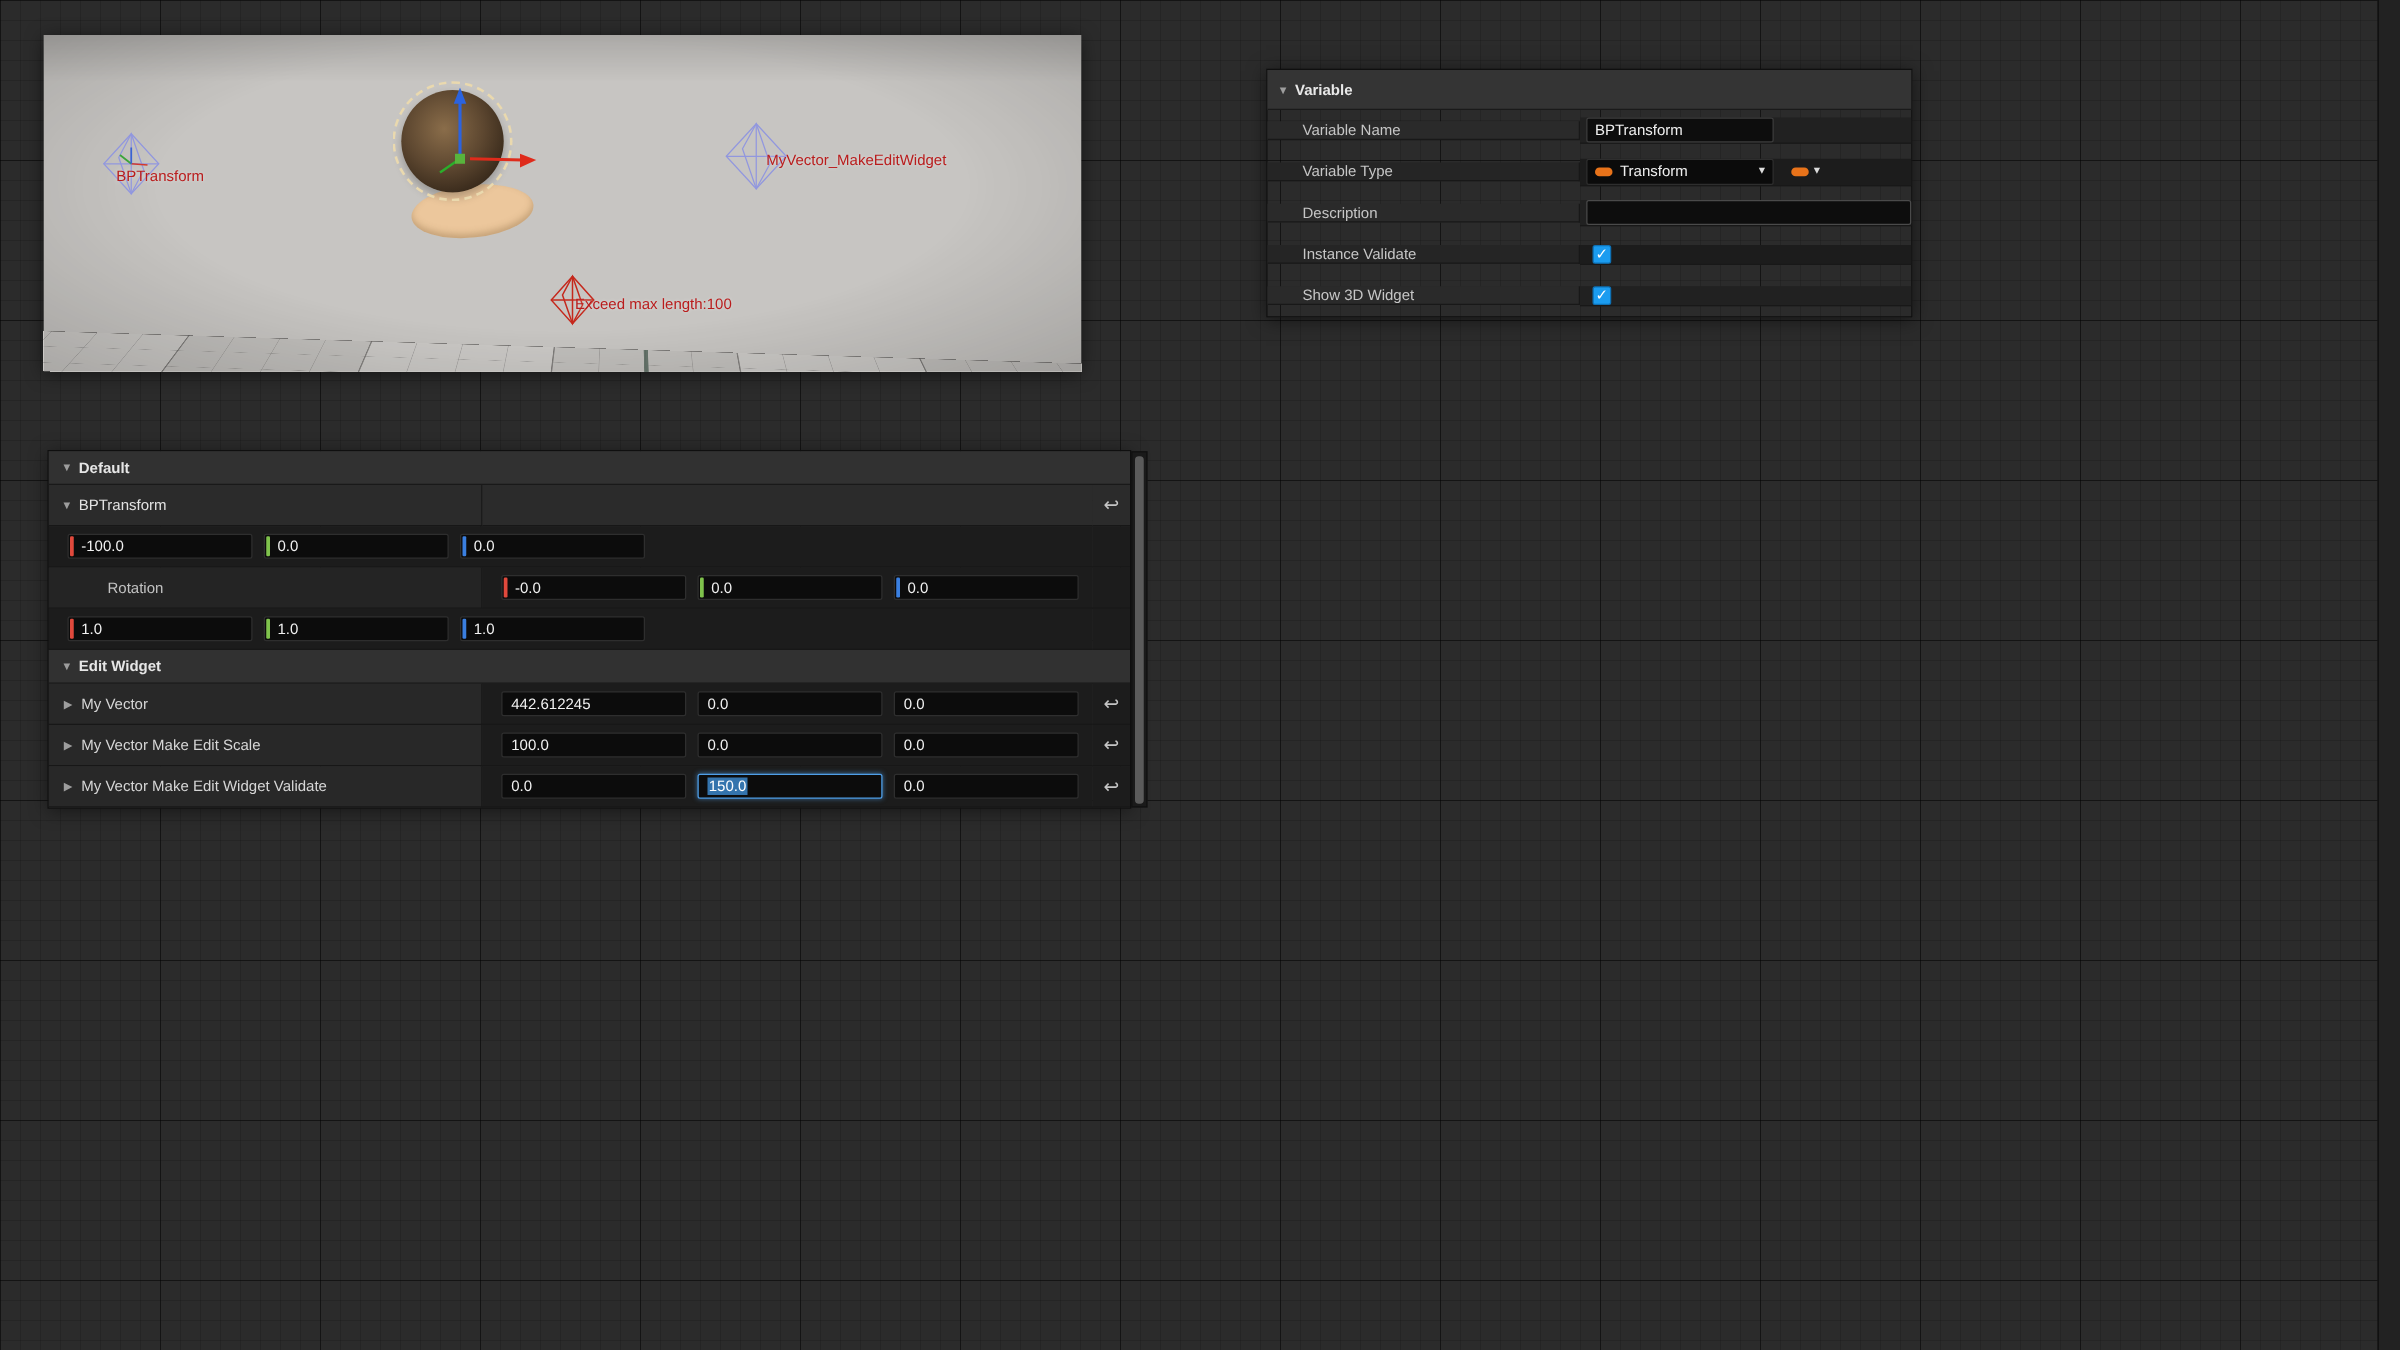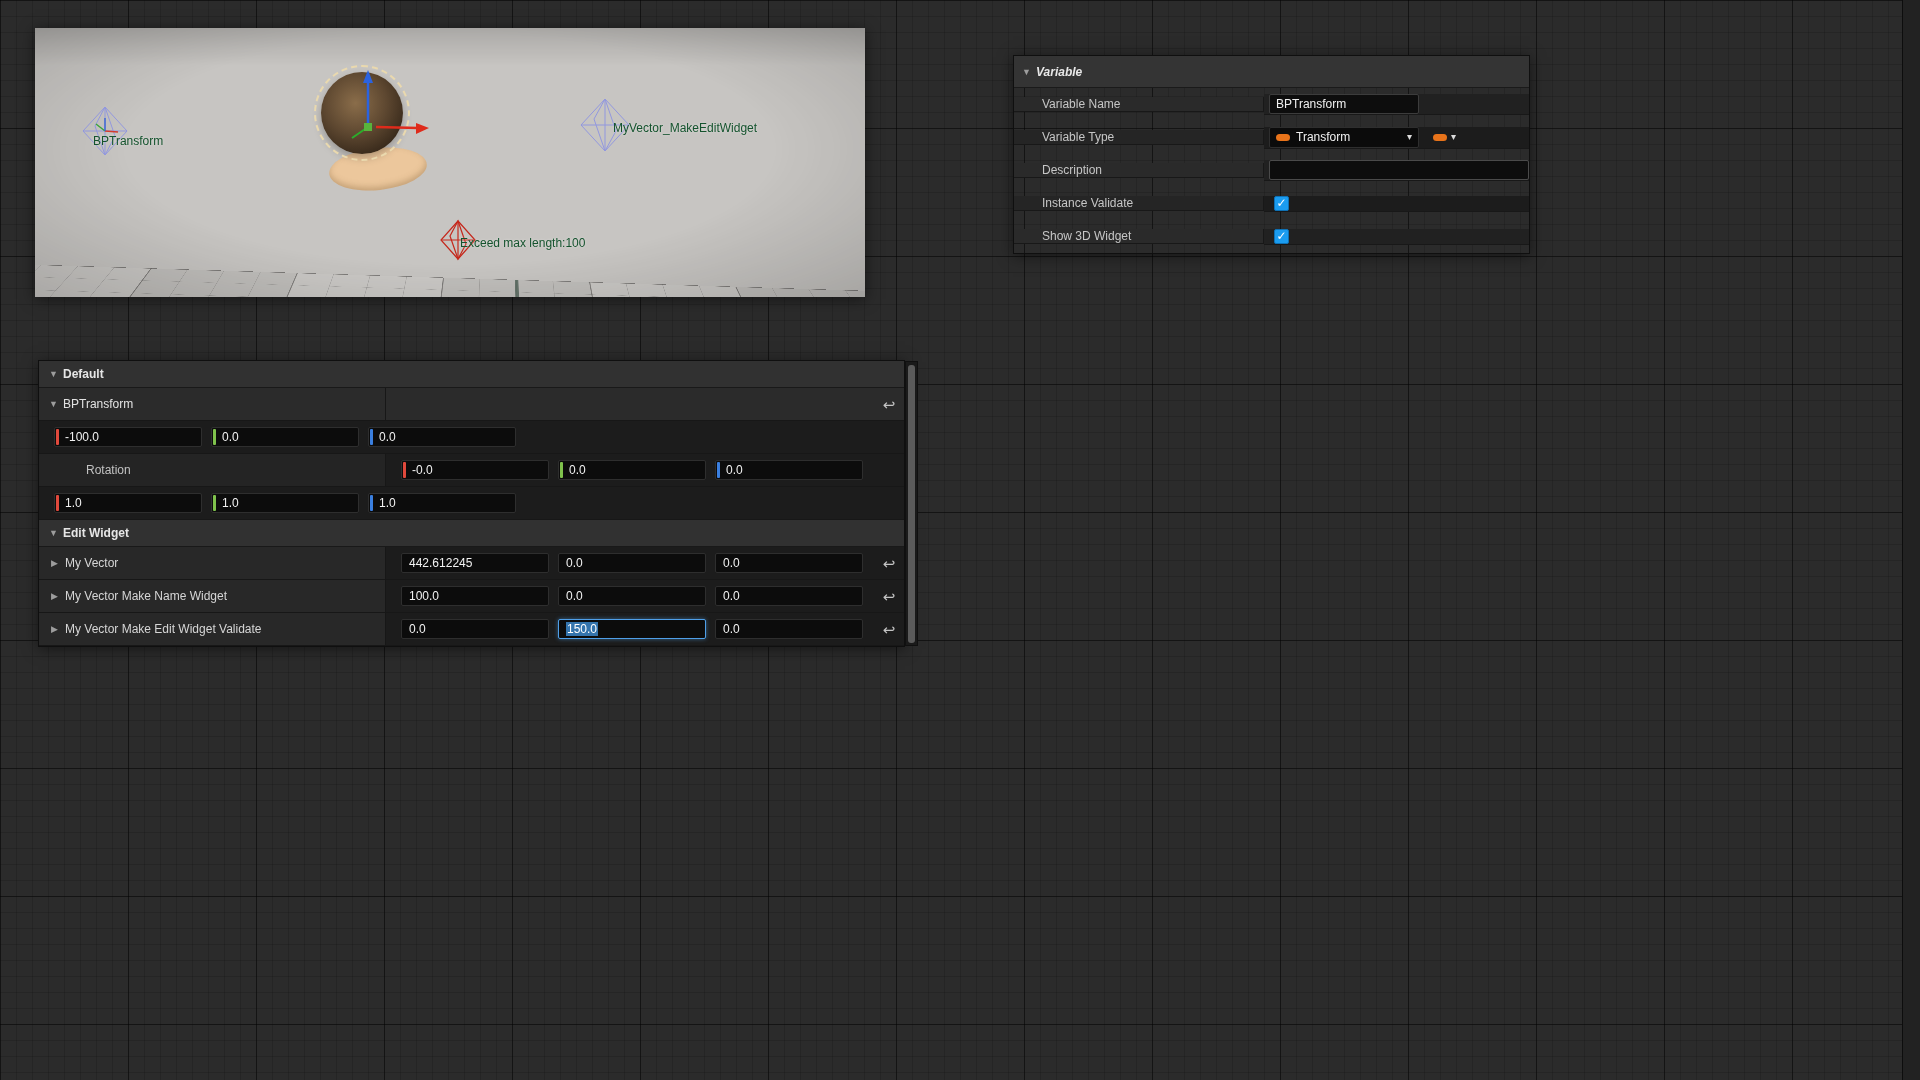--- a/index.html
+++ b/index.html
@@ -40,21 +40,21 @@
                linear-gradient(rgba(0,0,0,0.14), transparent 14%); }
   .sphere-shadow { position:absolute; left:294px; top:120px; width:98px; height:42px;
     background:#ecc79c; border-radius:50%; transform:rotate(-6deg);
     box-shadow:inset 0 -3px 6px rgba(120,90,50,0.35); }
   .sphere { position:absolute; left:286px; top:44px; width:82px; height:82px; border-radius:50%;
     background:radial-gradient(circle at 42% 38%, #8a6d4a 0%, #5d4730 45%, #3a2b1c 75%, #241a10 100%);
     box-shadow:0 4px 8px rgba(0,0,0,0.25); }
   .sel-ring { position:absolute; left:279px; top:37px; width:96px; height:96px; border-radius:50%;
     border:2px dashed #ead9ae; }
   .vp-overlay { position:absolute; left:0; top:0; width:830px; height:269px; pointer-events:none; }
-  .vp-label { position:absolute; color:#14532d; font-size:12px; white-space:nowrap;
+  .vp-label { position:absolute; color:#b91c1c; font-size:12px; white-space:nowrap;
     text-shadow:0 0 3px rgba(255,255,255,0.45); }
   .lbl-bpt { left:58px; top:106px; }
   .lbl-mv  { left:578px; top:93px; }
   .lbl-ex  { left:425px; top:208px; }
 
   
   .tri { color:#9d9d9d; font-size:9px; width:14px; display:inline-block; }
   .reset-btn { color:#c4c4c4; font-size:15px; cursor:pointer; line-height:1; }
   .txtinput { background:#0d0d0d; border:1px solid #3c3c3c; border-radius:2px; height:20px;
     color:#f0f0f0; font-size:12px; padding:0 6px; outline:none;
@@ -67,21 +67,21 @@
   .checkbox[data-checked="true"] { background:#1b9cf0; border-color:#0e71b5; }
   .checkbox[data-checked="true"] .check { display:block; }
   .pill { width:14px; height:7px; border-radius:4px; background:#e8731a; display:inline-block; flex:none; }
   .chev { color:#dcdcdc; font-size:10px; line-height:1; }
 
   
   .varpanel { position:absolute; left:1013px; top:55px; width:517px;
     border:1px solid #0f0f0f; box-shadow:0 2px 14px rgba(0,0,0,0.5); }
   .vheader { height:32px; background:#343434; display:flex; align-items:center;
     padding-left:8px; border-bottom:1px solid #1a1a1a; }
-  .vtitle { font-weight:bold; color:#e8e8e8;font-style:italic; }
+  .vtitle { font-weight:bold; color:#e8e8e8; }
   .vrow { height:33px; display:flex;align-items:center; }
   .vrow:nth-child(odd) .vlabel { background:#252525; }
   .vrow:nth-child(odd) .vvalue { background:#1c1c1c; }
   .vrow:nth-child(even) .vlabel { background:#2a2a2a; }
   .vrow:nth-child(even) .vvalue { background:#212121; }
   .vlabel { width:250px; padding-left:28px; display:flex; align-items:center;
     color:#c6c6c6; border-bottom:1px solid #181818; border-right:1px solid #181818; }
   .vvalue { flex:1; display:flex; align-items:center; padding-left:5px;
     border-bottom:1px solid #181818; }
   .dropdown { width:150px; height:21px; background:#0b0b0b; border:1px solid #2e2e2e;
@@ -341,21 +341,21 @@
         </div>
     </div>
     <div class="preset">
       <span class="reset-btn">↩</span>
     </div>
   </div>
 
   <div class="prow top">
     <div class="plabel">
       <span class="tri">▶</span>
-      <span class="top-name">My Vector Make Name Widget</span>
+      <span class="top-name">My Vector Make Edit Scale</span>
     </div>
     <div class="pvalue">
       <div class="numfield">
           <span class="numtext">100.0</span>
         </div>
       <div class="numfield">
           <span class="numtext">0.0</span>
         </div>
       <div class="numfield">
           <span class="numtext">0.0</span>

